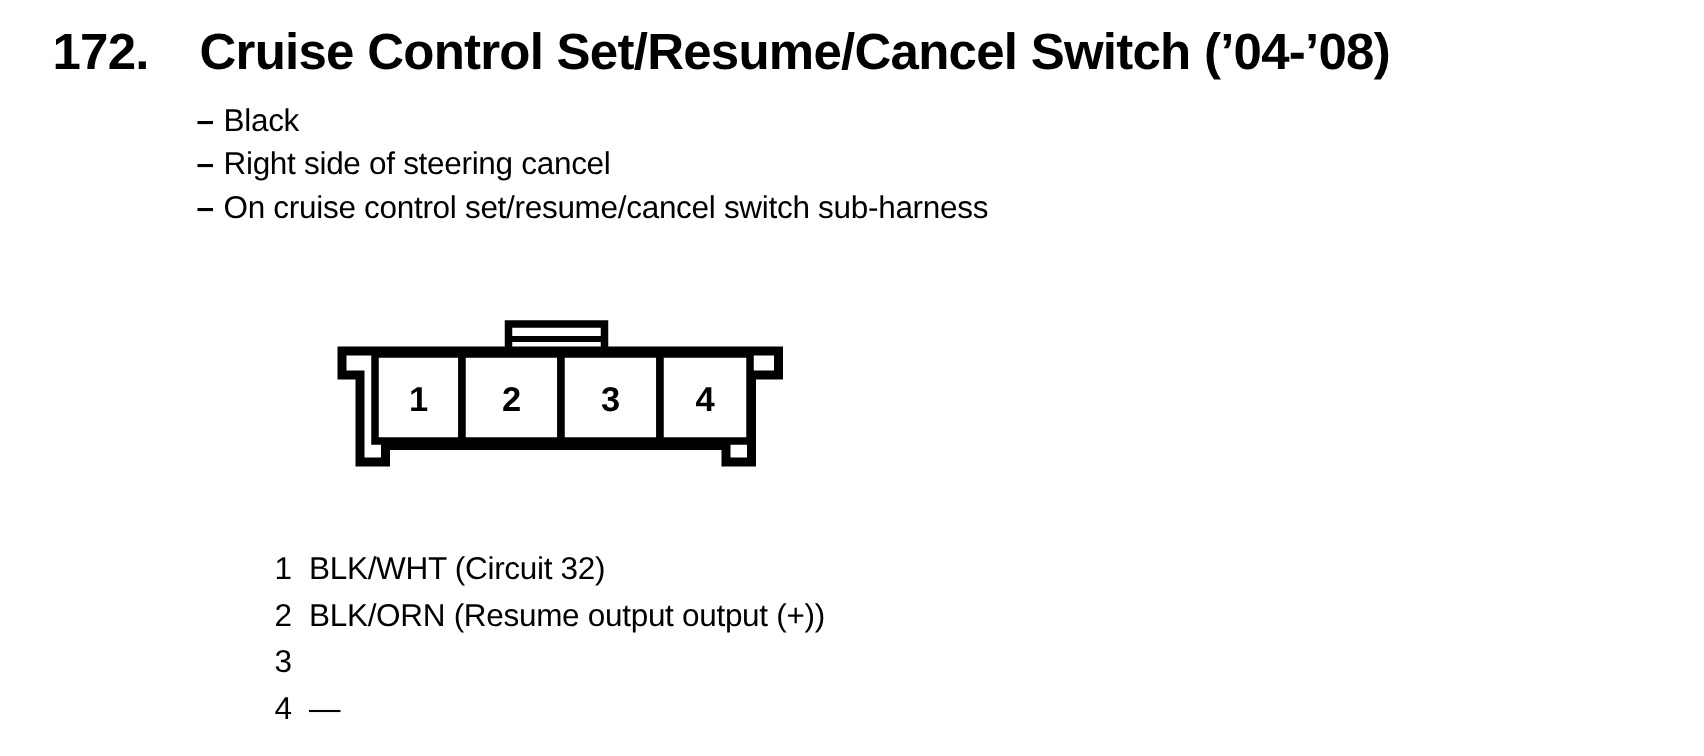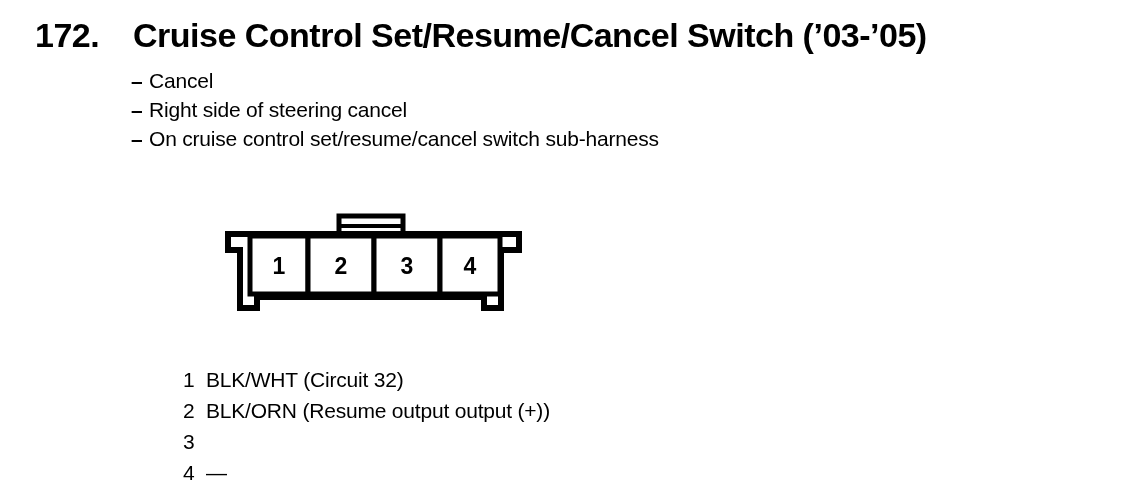--- a/index.html
+++ b/index.html
@@ -91,27 +91,27 @@
     flex: 0 0 auto;
   }
 </style>
 </head>
 <body>
 
 <div class="page">
 
   <div class="title-row">
     <span class="title-number">172.</span>
-    <span class="title-text">Cruise Control Set/Resume/Cancel Switch (’03-’05)</span>
+    <span class="title-text">Cruise Control Set/Resume/Cancel Switch (’04-’08)</span>
   </div>
 
   <div class="notes">
     <div class="note-row">
       <span class="note-marker">–</span>
-      <span>Cancel</span>
+      <span>Black</span>
     </div>
     <div class="note-row">
       <span class="note-marker">–</span>
       <span>Right side of steering cancel</span>
     </div>
     <div class="note-row">
       <span class="note-marker">–</span>
       <span>On cruise control set/resume/cancel switch sub-harness</span>
     </div>
   </div>

